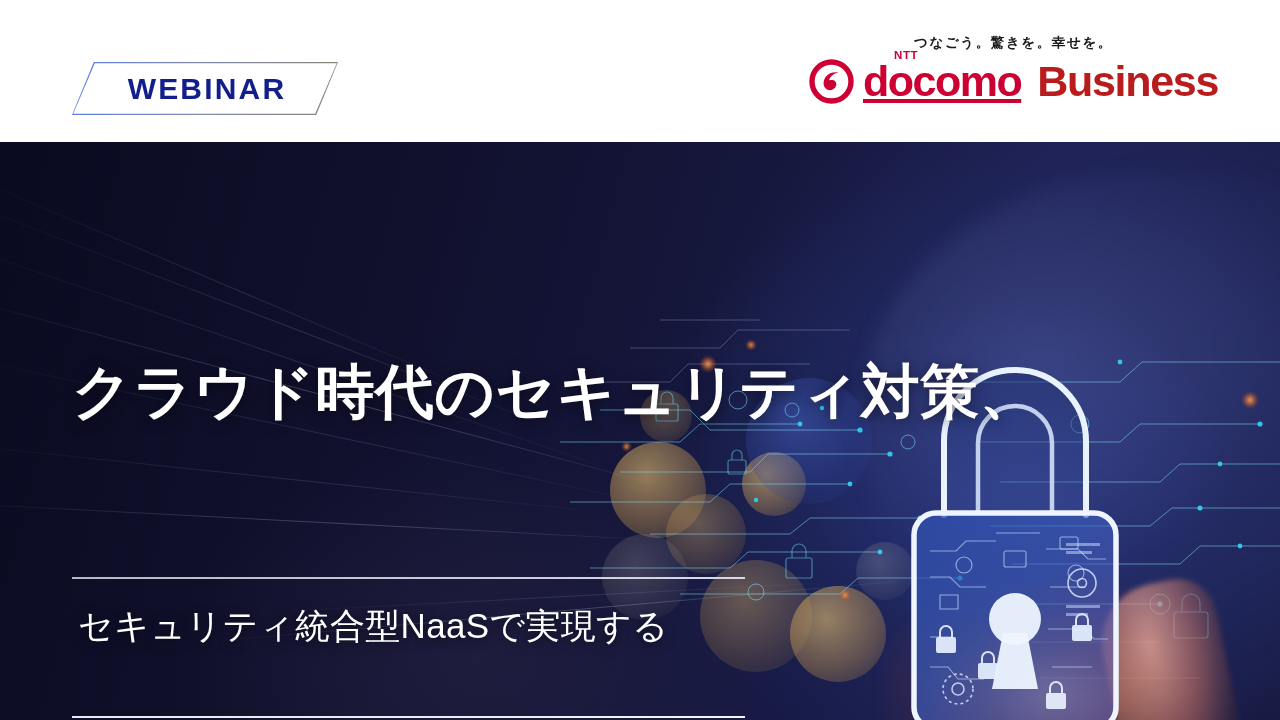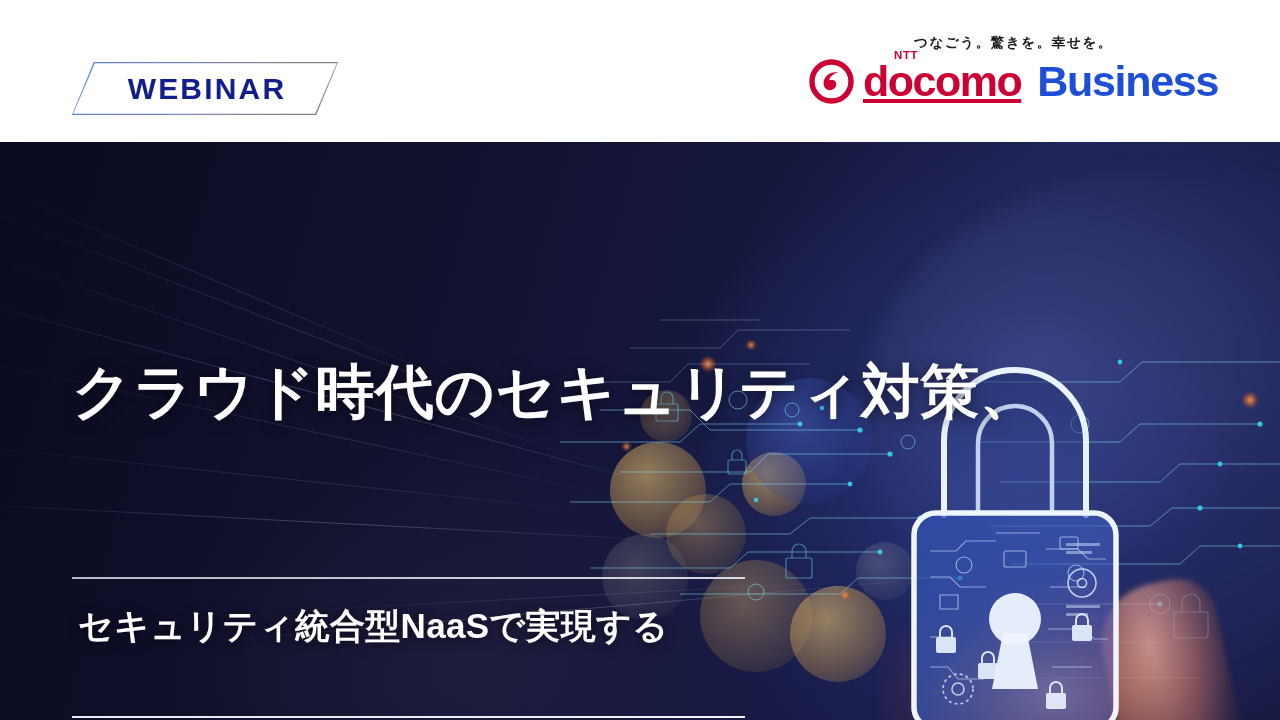--- a/index.html
+++ b/index.html
@@ -60,21 +60,21 @@
     position:relative;
     font-size:43px;font-weight:bold;color:#cc0033;
     letter-spacing:-1.5px;line-height:1;text-decoration:underline;
   }
   #ntt-sup{
     position:absolute;left:31px;top:-10px;
     font-size:11.5px;font-weight:bold;color:#cc0033;
     letter-spacing:0.6px;
   }
   #business-wordmark{
-    font-size:43px;font-weight:bold;color:#1d4ed8;
+    font-size:43px;font-weight:bold;color:#b91c1c;
     letter-spacing:-1.3px;line-height:1;margin-left:7px;
   }
 
   
   #hero{
     position:absolute;left:0;top:142px;width:1280px;height:578px;
     overflow:hidden;
     background:
       radial-gradient(ellipse 520px 420px at 1020px 330px,#2b3a86 0%,rgba(32,42,100,0.55) 42%,rgba(14,16,50,0) 75%),
       radial-gradient(ellipse 700px 560px at 1180px 250px,rgba(54,62,130,0.55) 0%,rgba(20,24,62,0) 70%),
@@ -164,21 +164,21 @@
 
   .rule{
     position:absolute;left:72px;height:2px;z-index:20;
     width:673px;
   }
   #rule-top{top:435px;background:linear-gradient(90deg,#b6b8c6 0%,#c8cad6 55%,#d8dae6 100%);}
   #rule-bottom{top:574px;background:linear-gradient(90deg,#e8eaf4 0%,#eceef6 55%,#f4f6fc 100%);}
 
   #subhead{
     position:absolute;left:78px;top:458px;
-    z-index:20;color:#ffffff;font-weight:bold;
+    z-index:20;color:#ffffff;font-weight:normal;
     font-size:35px;line-height:1.46;letter-spacing:0.3px;
     text-shadow:0 2px 12px rgba(0,0,0,0.6);
   }
   #subhead .ln{display:block;white-space:nowrap;}
 </style>
 </head>
 <body>
 
 <div id="banner">
 

